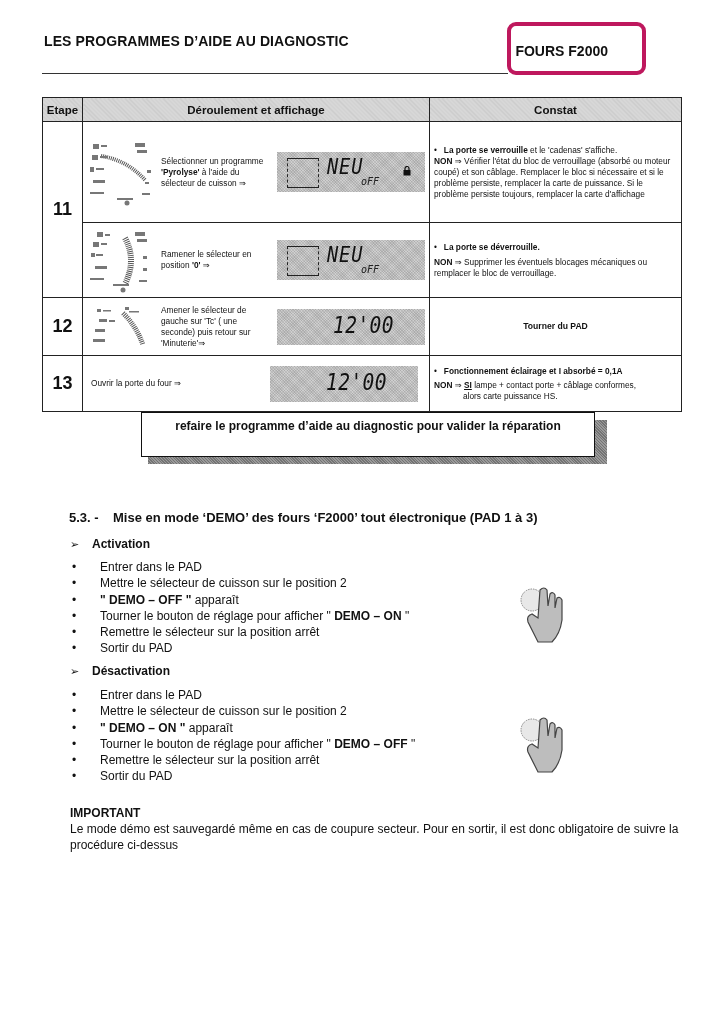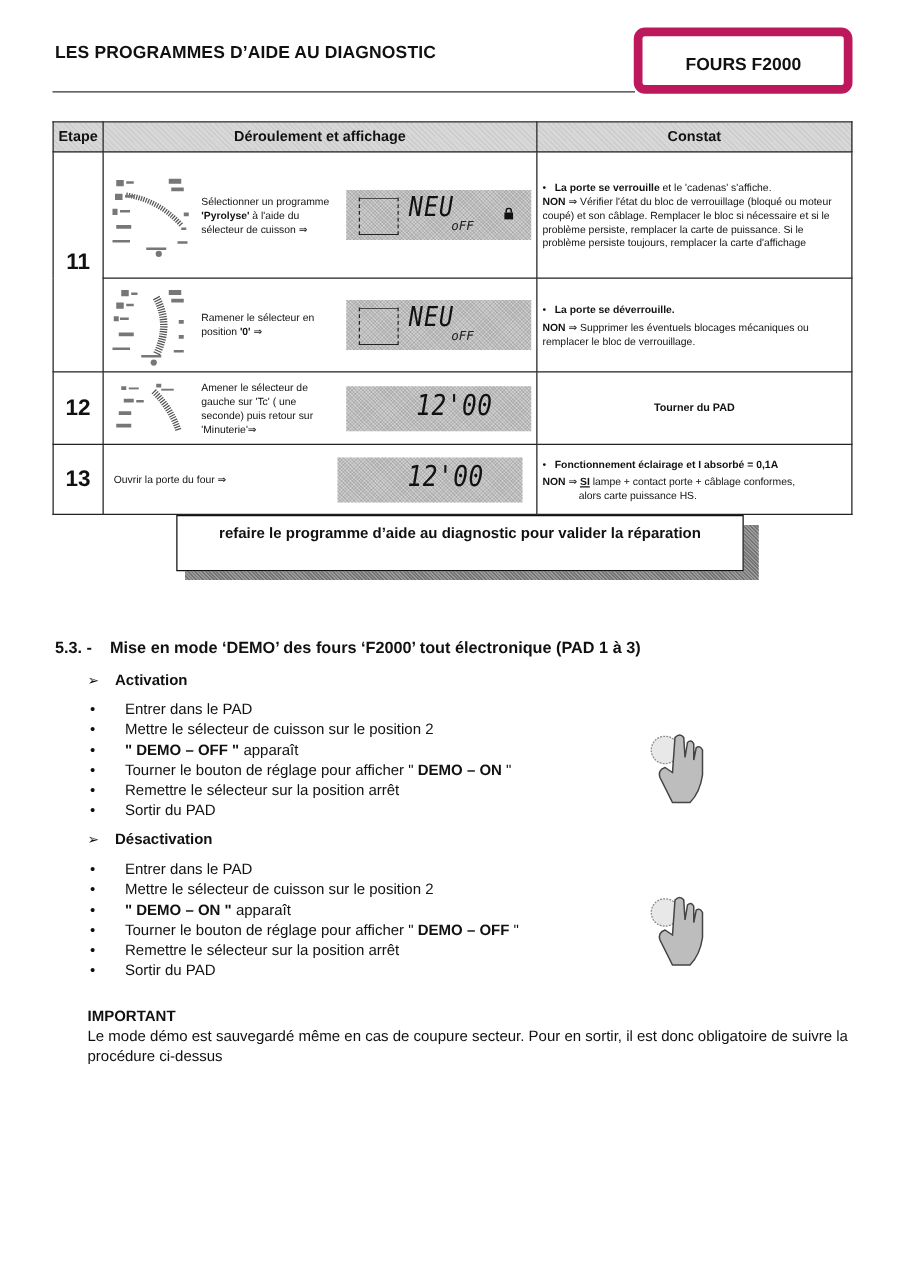--- a/index.html
+++ b/index.html
@@ -1,21 +1,21 @@
 <!DOCTYPE html>
 <html><head>
 <meta charset="utf-8">
 <style>
   * { box-sizing: border-box; margin: 0; padding: 0; }
   html, body { width: 723px; height: 1024px; background: #ffffff; }
   body { position: relative; font-family: "Liberation Sans", sans-serif; color: #111; overflow: hidden; }
 
   .page-title { position: absolute; left: 44px; top: 33px; font-size: 14px; font-weight: bold; letter-spacing: 0.1px; }
   .title-rule { position: absolute; left: 42px; top: 73px; width: 466px; border-top: 1px solid #333; }
-  .model-box { position: absolute; left: 507px; top: 22px; width: 175px; height: 53px; border: 7px solid #be185d; border-radius: 9px; display: flex; align-items: center; justify-content: flex-end; padding-right: 34px; padding-top: 4px; font-size: 14px; font-weight: bold; }
+  .model-box { position: absolute; left: 507px; top: 22px; width: 139px; height: 53px; border: 4px solid #be185d; border-radius: 9px; display: flex; align-items: center; justify-content: flex-end; padding-right: 34px; padding-top: 4px; font-size: 14px; font-weight: bold; }
 
   table.diag { position: absolute; left: 42px; top: 97px; width: 640px; border-collapse: collapse; font-size: 8.3px; }
   table.diag td, table.diag th { border: 1px solid #222; vertical-align: middle; }
   table.diag th { height: 24px; font-size: 11.5px; font-weight: bold; background: #d8d8d8; background-image: repeating-linear-gradient(45deg, rgba(0,0,0,0.06) 0 1px, transparent 1px 3px); }
   .col-step { width: 40px; }
   .col-flow { width: 342px; margin-left: 24px; }
   .step-num { font-size: 18px; font-weight: bold; text-align: center; }
 
   .flow { display: flex; align-items: center; height: 100%; padding: 3px 4px; }
   .dial { width: 70px; height: 68px; flex: none; position: relative; }
@@ -32,21 +32,21 @@
 
   .constat { padding: 3px 4px; font-size: 8.3px; line-height: 11px; }
   .constat b { font-weight: bold; }
   .constat .center { text-align: center; font-weight: bold; font-size: 8.6px; }
   .indent { padding-left: 29px; }
 
   .notice-shadow { position: absolute; left: 148px; top: 420px; width: 459px; height: 44px; background: #9a9a9a; background-image: repeating-linear-gradient(45deg, rgba(0,0,0,0.25) 0 1px, transparent 1px 2px); }
   .notice { position: absolute; left: 141px; top: 412px; width: 454px; height: 45px; border: 1.5px solid #111; background: #fff; text-align: center; font-size: 12px; font-weight: bold; line-height: 16px; padding-top: 5px; }
 
   .section-title { position: absolute; left: 44px; top: 510px; font-size: 13px; font-weight: bold; }
-  .section-title .num { display: inline-block; width: 44px; }
+  .section-title .num { display: inline-block; width: 44px; margin-left: 25px; }
   .sub-head { position: absolute; left: 70px; font-size: 12px; font-weight: bold; }
   .sub-head .arrow { display: inline-block; width: 22px; font-weight: normal; font-size: 11px; }
   ul.steps { position: absolute; left: 70px; list-style: none; font-size: 12px; line-height: 16.3px; }
   ul.steps li { position: relative; padding-left: 30px; }
   ul.steps li::before { content: "•"; position: absolute; left: 2px; top: 0; }
   ul.steps b { font-weight: bold; }
 
   .hand { position: absolute; width: 56px; height: 72px; }
   .hand svg { width: 100%; height: 100%; }
 
@@ -105,21 +105,21 @@
             <svg width="8" height="10" viewBox="0 0 8 10">
                   <path d="M2 4 V2.5 A2 2 0 0 1 6 2.5 V4" stroke="#111" stroke-width="1.2" fill="none"></path>
                   <rect x="0.5" y="4" width="7" height="5.5" fill="#111"></rect>
                 </svg>
           </div>
         </div>
       </div>
     </td>
     <td class="constat">
       <div>•&nbsp;&nbsp;&nbsp;<b>La porte se verrouille</b><span> et le 'cadenas' s'affiche.</span></div>
-      <div><b>NON</b><span> ⇒ Vérifier l'état du bloc de verrouillage (bloqué ou moteur coupé) et son câblage. Remplacer le bloc si nécessaire et si le problème persiste, remplacer la carte de puissance. Si le problème persiste toujours, remplacer la carte d'affichage</span></div>
+      <div><b>NON</b><span> ⇒ Vérifier l'état du bloc de verrouillage (absorbé ou moteur coupé) et son câblage. Remplacer le bloc si nécessaire et si le problème persiste, remplacer la carte de puissance. Si le problème persiste toujours, remplacer la carte d'affichage</span></div>
     </td>
   </tr>
 
   <tr style="height:74px;">
     <td>
       <div class="flow">
         <div class="dial">
           <svg viewBox="0 0 70 68">
             <path d="M38 12 Q50 34 38 58" stroke="#555" stroke-width="6" fill="none" stroke-dasharray="1 1"></path>
             <g fill="#777">

